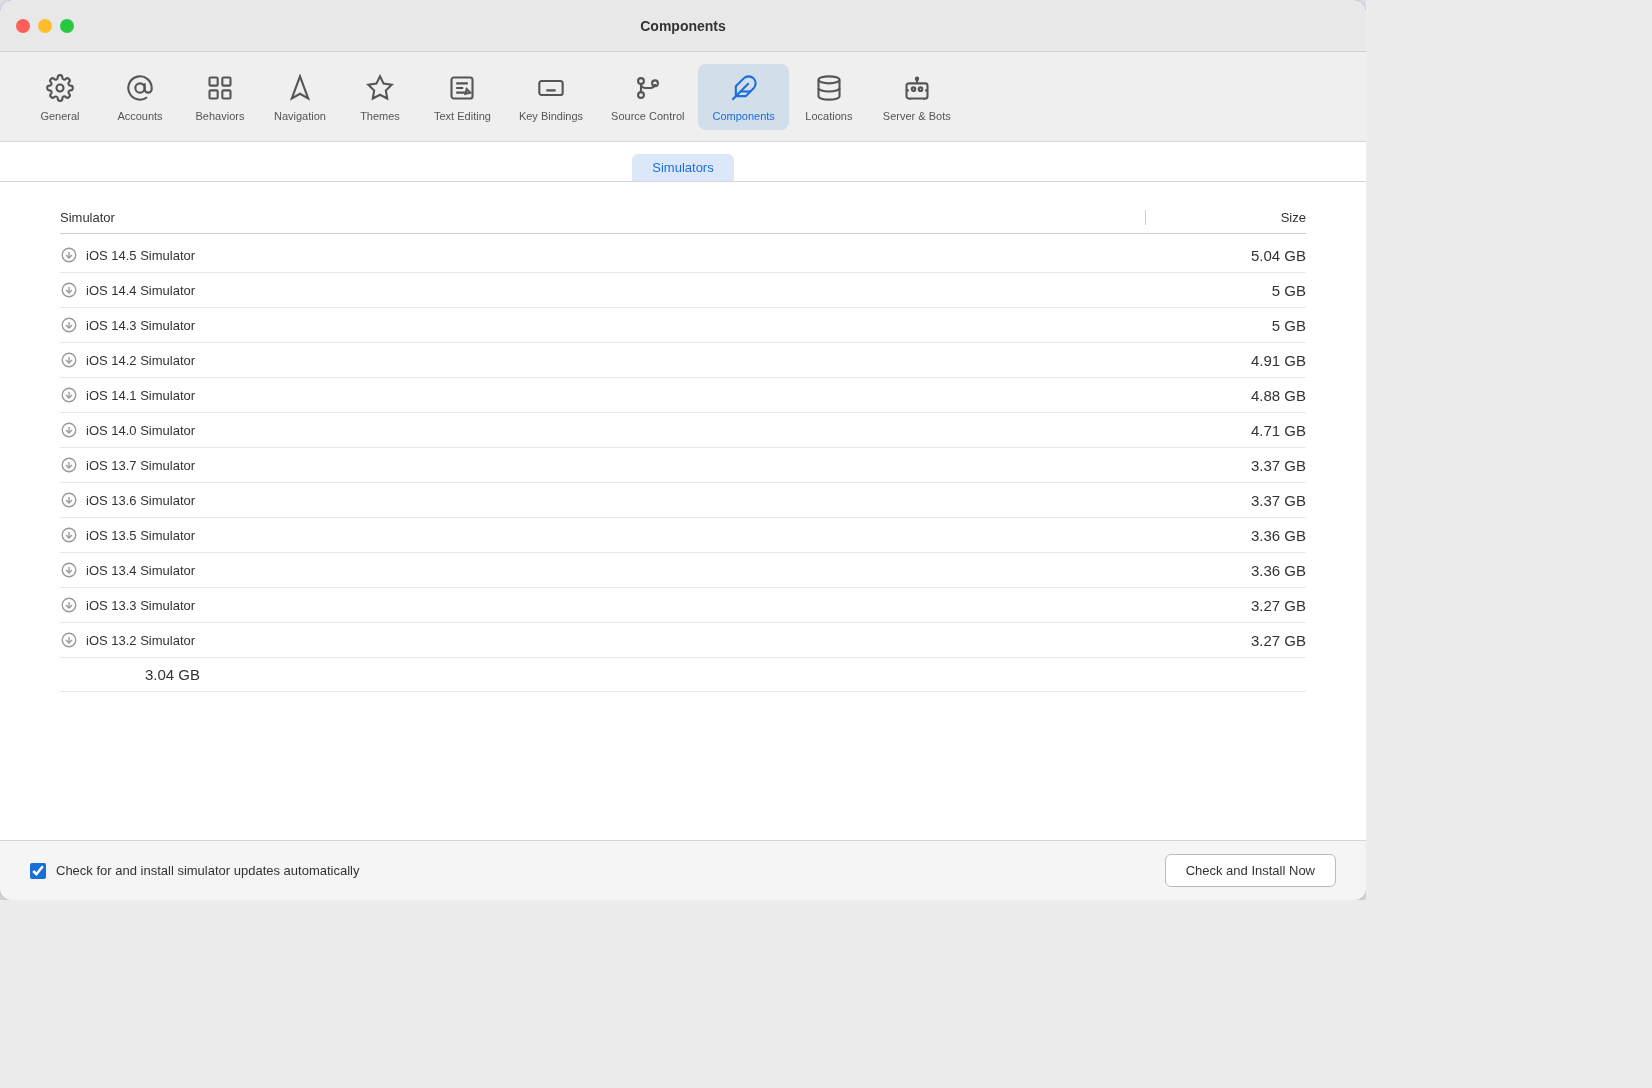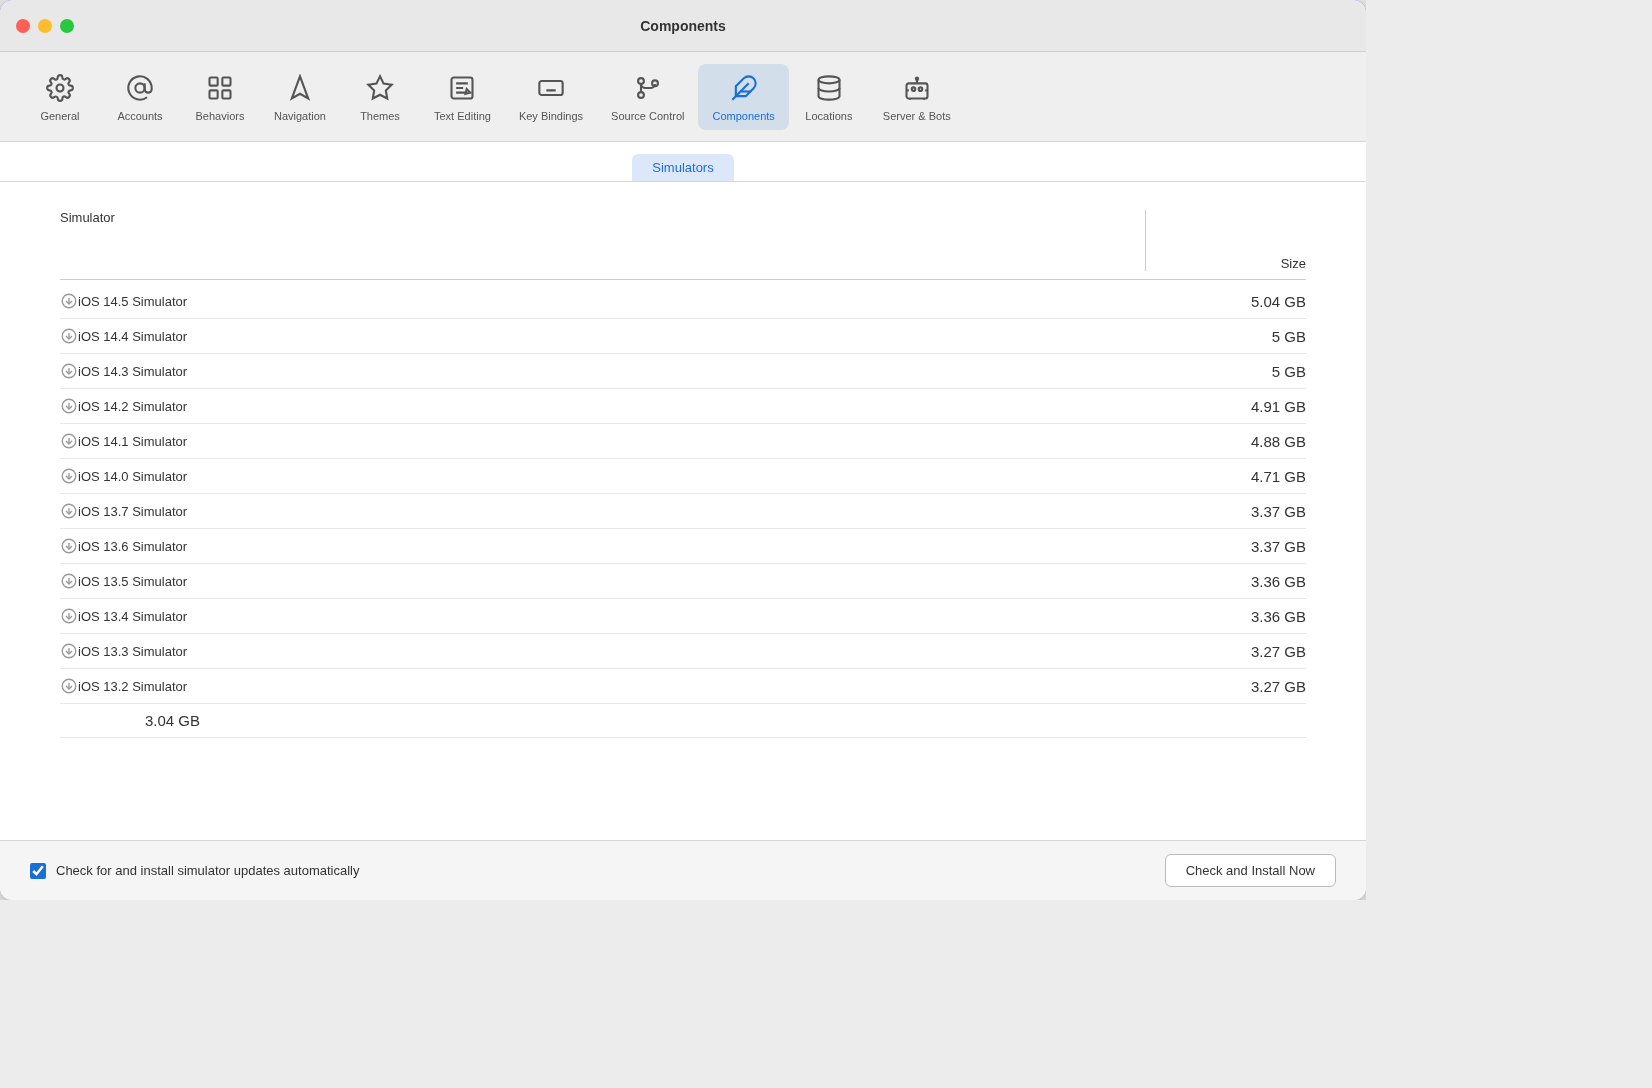--- a/index.html
+++ b/index.html
@@ -157,38 +157,38 @@
       font-size: 13px;
       font-weight: 500;
       color: #333;
     }
     .col-size {
       width: 140px;
       text-align: right;
       font-size: 13px;
       font-weight: 500;
       color: #333;
-      margin-top: 46px;
     }
     .divider-line {
       width: 1px;
       background: #ccc;
       margin: 0 20px;
     }
 
     .table-row {
       display: flex;
       align-items: center;
       padding: 8px 0;
       border-bottom: 1px solid #e8e8e8;
     }
     .row-name {
       flex: 1;
       display: flex;
       align-items: center;
+      gap: 8px;
       font-size: 13px;
       color: #333;
     }
     .download-icon {
       width: 18px;
       height: 18px;
       flex-shrink: 0;
       color: #888;
     }
     .row-size {

